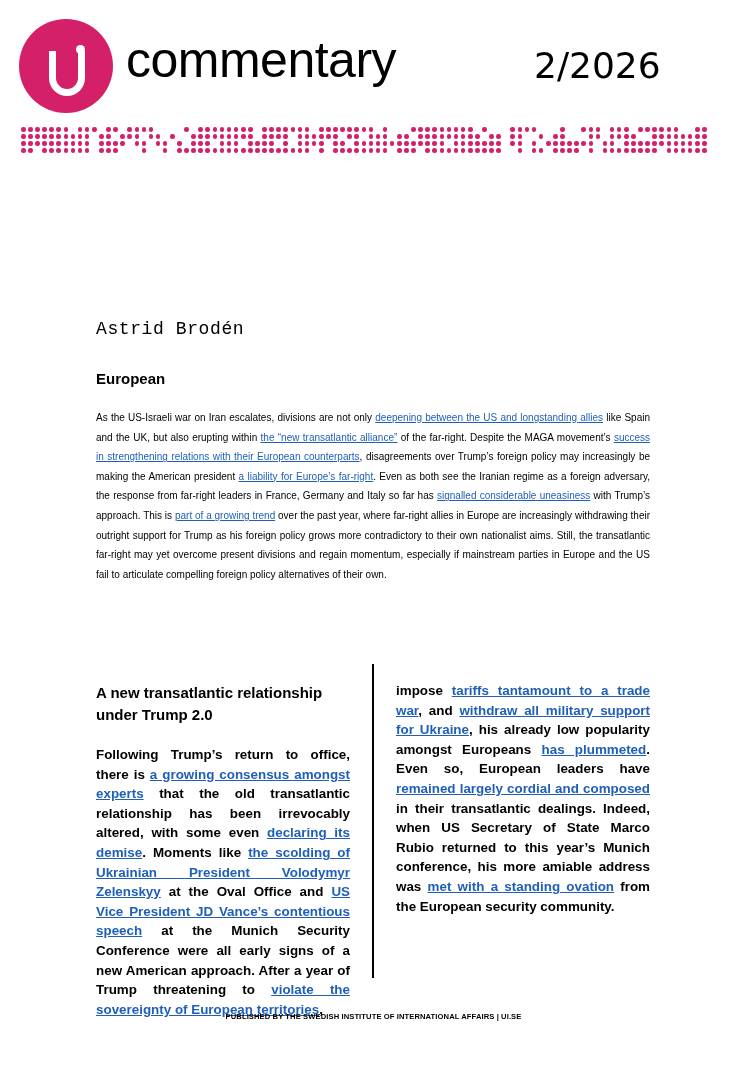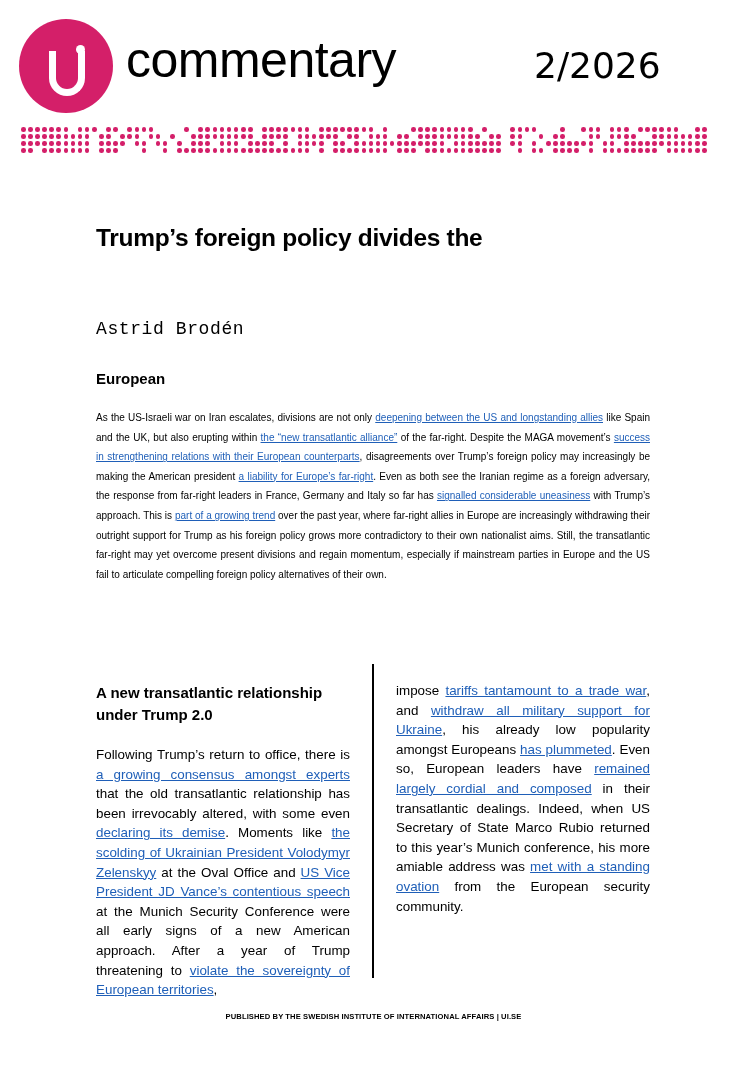--- a/index.html
+++ b/index.html
@@ -22,21 +22,21 @@
            line-height:36px; letter-spacing:-0.3px; }
   .author { position:absolute; left:96px; top:317px; font-size:18px; letter-spacing:0.6px; line-height:24px;font-family:Liberation Mono, monospace; }
   .summary-h { position:absolute; left:96px; top:369px; font-size:15px; font-weight:bold; line-height:20px; }
   .summary { position:absolute; left:96px; top:408px; width:554px; font-size:10px; line-height:19.6px;
              text-align:justify; }
   a, .lnk { color:#1f5fb8; text-decoration:underline; text-decoration-color:#1f5fb8; }
   .col { position:absolute; top:666px; width:254px; font-size:13.4px; line-height:19.6px; text-align:justify;margin-top:16px; }
   .col-left { left:96px; }
   .col-right { left:396px; top:665px; }
   .sec-h { font-size:15px; font-weight:bold; line-height:22px; margin:0 0 19px 0; text-align:left; }
-  .col p { margin:0 0 19.6px 0; }
+  .col p { margin:0 0 19.6px 0;font-weight:bold; }
   .divider { position:absolute; left:372px; top:664px; width:1.5px; height:314px; background:#000; }
   .footer { position:absolute; left:0; width:747px; top:1012px; text-align:center; font-size:7.6px;
             font-weight:bold; letter-spacing:0.1px; }
 </style>
 </head>
 <body>
 
 <div>
   <div class="logo-circle">
     <div class="logo-u"></div>
@@ -439,21 +439,21 @@
       <span class="dot on"></span>
       <span class="dot on"></span>
       <span class="dot on"></span>
       <span class="dot on"></span>
       <span class="dot on"></span>
       <span class="dot on"></span>
     </div>
   </div>
 
 <h1 class="title" style="margin:0;">
-  <span>Trump’s foreign policy divides the</span><br>
+  <br>
 </h1>
 
 <div class="author">Astrid Brodén</div>
 
 <div class="summary-h">European</div>
 <div class="summary" id="summary">As the US-Israeli war on Iran escalates, divisions are not only <a href="#">deepening between the US and longstanding allies</a> like Spain and the UK, but also erupting within <a href="#">the “new transatlantic alliance”</a> of the far-right. Despite the MAGA movement’s <a href="#">success in strengthening relations with their European counterparts</a>, disagreements over Trump’s foreign policy may increasingly be making the American president <a href="#">a liability for Europe’s far-right</a>. Even as both see the Iranian regime as a foreign adversary, the response from far-right leaders in France, Germany and Italy so far has <a href="#">signalled considerable uneasiness</a> with Trump’s approach. This is <a href="#">part of a growing trend</a> over the past year, where far-right allies in Europe are increasingly withdrawing their outright support for Trump as his foreign policy grows more contradictory to their own nationalist aims. Still, the transatlantic far-right may yet overcome present divisions and regain momentum, especially if mainstream parties in Europe and the US fail to articulate compelling foreign policy alternatives of their own.</div>
 
 <div class="col col-left">
   <div class="sec-h">A new transatlantic relationship under Trump 2.0</div>
   <p id="leftcol">Following Trump’s return to office, there is <a href="#">a growing consensus amongst experts</a> that the old transatlantic relationship has been irrevocably altered, with some even <a href="#">declaring its demise</a>. Moments like <a href="#">the scolding of Ukrainian President Volodymyr Zelenskyy</a> at the Oval Office and <a href="#">US Vice President JD Vance’s contentious speech</a> at the Munich Security Conference were all early signs of a new American approach. After a year of Trump threatening to <a href="#">violate the sovereignty of European territories</a>,</p>

